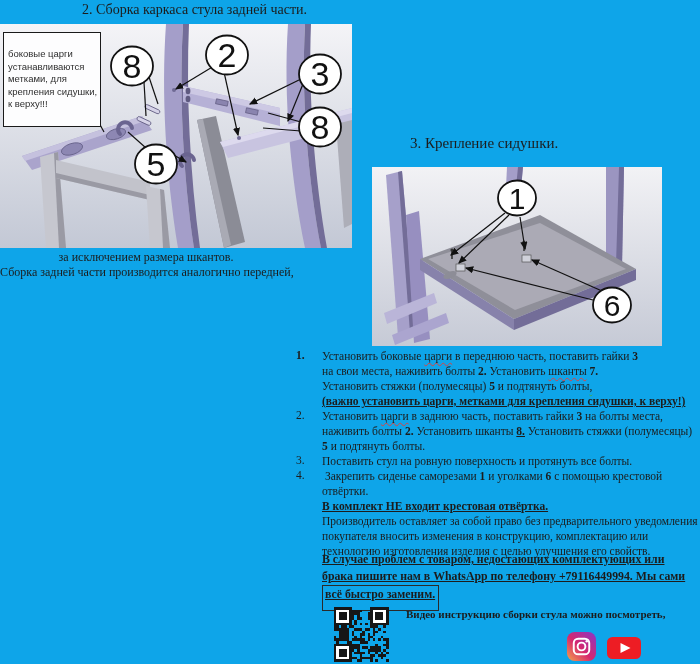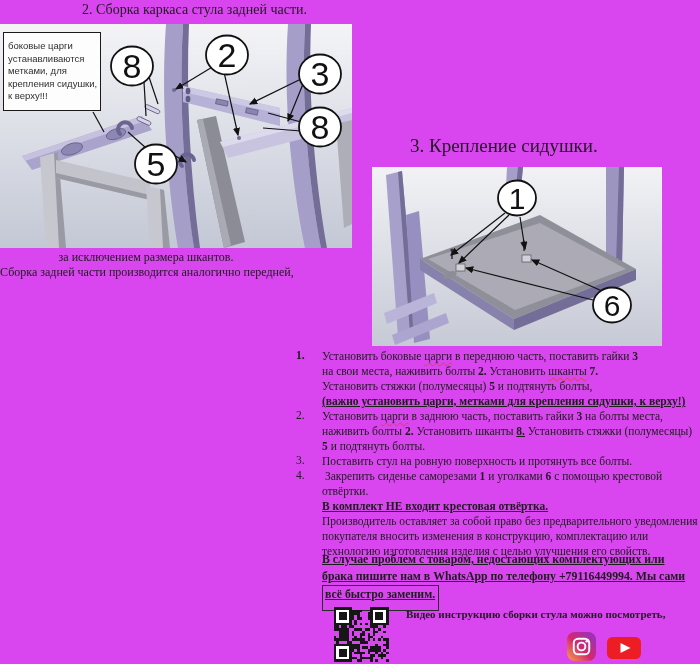--- a/index.html
+++ b/index.html
@@ -1,24 +1,24 @@
 <!DOCTYPE html>
 <html><head>
 <meta charset="utf-8">
 <style>
   html,body{margin:0;padding:0;background:#fff;}
-  .page{position:relative;width:700px;height:664px;background:#d946ef;overflow:hidden;
+  .page{position:relative;width:700px;height:664px;background:#0ea5e9;overflow:hidden;
         font-family:"Liberation Serif",serif;color:#1c1c1c;}
   .h1{position:absolute;left:82px;top:2px;font-size:14px;}
-  .h2{position:absolute;left:410px;top:135px;font-size:19px;}
+  .h2{position:absolute;left:410px;top:135px;font-size:15px;}
   .fig{position:absolute;}
   .fig-left{left:0;top:24px;width:352px;height:224px;}
   .fig-right{left:372px;top:167px;width:290px;height:179px;}
   .notebox{position:absolute;left:3px;top:8px;width:88px;background:#fdfdfe;
-           border:1.5px solid #1a1a1a;padding:7px 4px;
+           border:1.5px solid #1a1a1a;padding:15px 4px;
            font-family:"Liberation Sans",sans-serif;font-size:9.5px;line-height:1.32;color:#2e2e2e;}
   .caption{position:absolute;left:0;top:250px;width:292px;text-align:center;font-size:12px;}
   .caption .tline{line-height:14.6px;}
   .instructions{position:absolute;left:296px;top:349px;width:408px;font-size:11.5px;}
   .item{display:flex;}
   .item .num{flex:0 0 26px;}
   .item .body{flex:1;}
   .instructions .tline{line-height:15px;}
   .contact{position:absolute;left:322px;top:551px;width:384px;font-size:11.8px;}
   .contact .tline{line-height:16.8px;}

